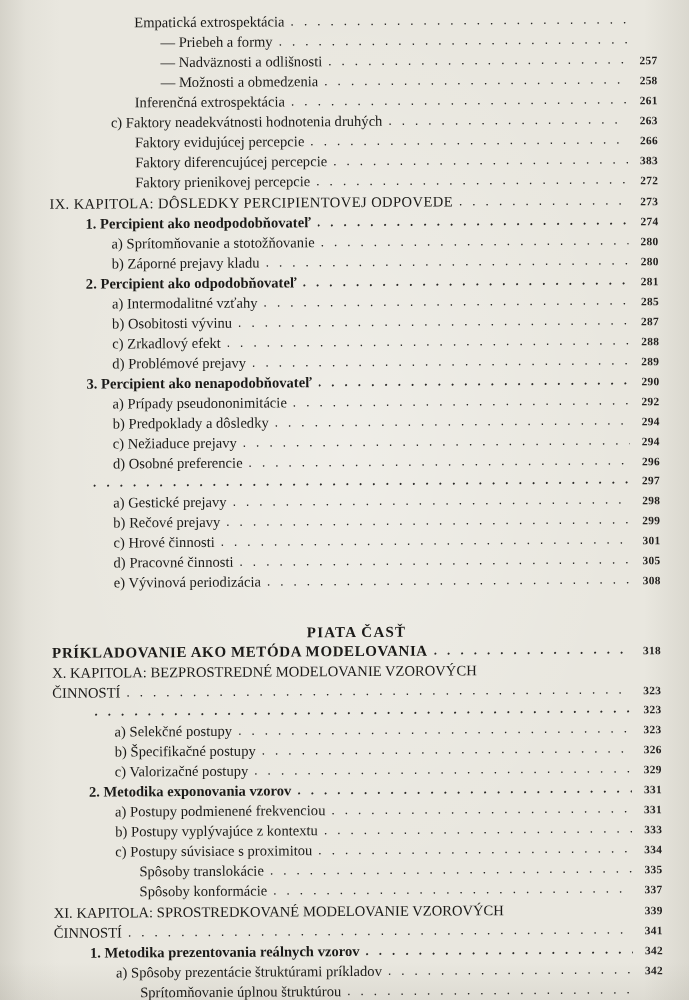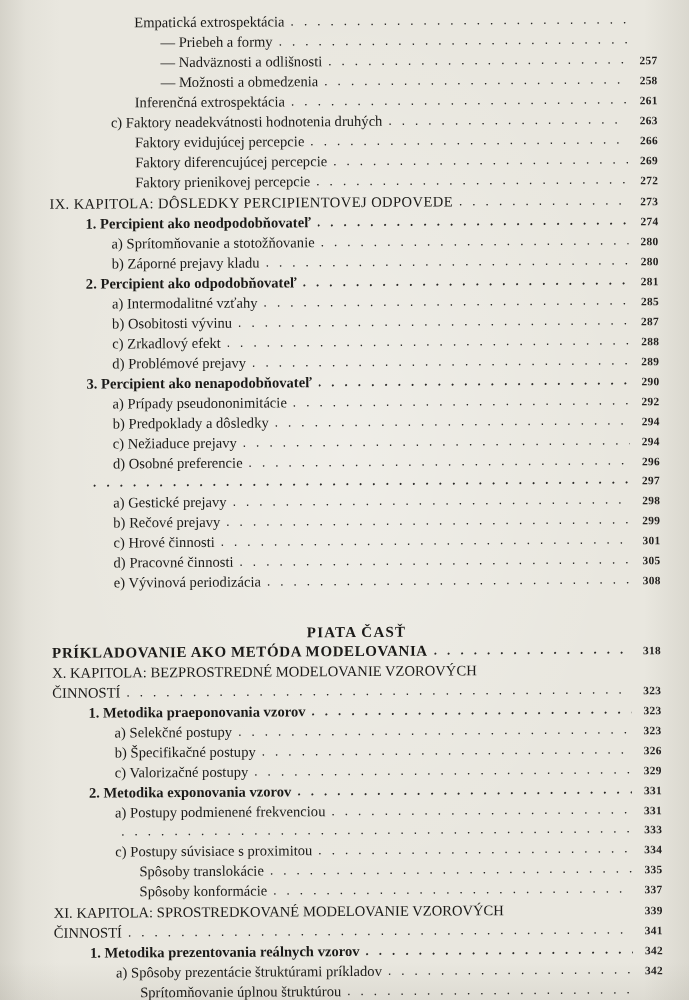--- a/index.html
+++ b/index.html
@@ -136,21 +136,21 @@
       <span class="page">263</span>
     </div>
     <div class="row lvl-3">
       <span class="label">Faktory evidujúcej percepcie</span>
       <span class="dots">. . . . . . . . . . . . . . . . . . . . . . . . . . . . . . . . . . . . . . . . . . . . . . . . . . . . . . . . . . . .</span>
       <span class="page">266</span>
     </div>
     <div class="row lvl-3">
       <span class="label">Faktory diferencujúcej percepcie</span>
       <span class="dots">. . . . . . . . . . . . . . . . . . . . . . . . . . . . . . . . . . . . . . . . . . . . . . . . . . . . . . . . . . . .</span>
-      <span class="page">269</span>
+      <span class="page">383</span>
     </div>
     <div class="row lvl-3">
       <span class="label">Faktory prienikovej percepcie</span>
       <span class="dots">. . . . . . . . . . . . . . . . . . . . . . . . . . . . . . . . . . . . . . . . . . . . . . . . . . . . . . . . . . . .</span>
       <span class="page">272</span>
     </div>
 
     <div class="spacer-sm"></div>
 
     <div class="row lvl-chapter smallcapline">
@@ -267,21 +267,20 @@
       <span class="label">X. KAPITOLA:  BEZPROSTREDNÉ  MODELOVANIE  VZOROVÝCH</span>
       <span class="dots">. . . . . . . . . . . . . . . . . . . . . . . . . . . . . . . . . . . . . . . . . . . . . . . . . . . . . . . . . . . .</span>
       <span class="page"></span>
     </div>
     <div class="row lvl-chapter">
       <span class="label">ČINNOSTÍ</span>
       <span class="dots">. . . . . . . . . . . . . . . . . . . . . . . . . . . . . . . . . . . . . . . . . . . . . . . . . . . . . . . . . . . .</span>
       <span class="page">323</span>
     </div>
     <div class="row lvl-1">
-      <span class="label">1. Metodika praeponovania vzorov</span>
       <span class="dots">. . . . . . . . . . . . . . . . . . . . . . . . . . . . . . . . . . . . . . . . . . . . . . . . . . . . . . . . . . . .</span>
       <span class="page">323</span>
     </div>
     <div class="row lvl-2">
       <span class="label">a) Selekčné postupy</span>
       <span class="dots">. . . . . . . . . . . . . . . . . . . . . . . . . . . . . . . . . . . . . . . . . . . . . . . . . . . . . . . . . . . .</span>
       <span class="page">323</span>
     </div>
     <div class="row lvl-2">
       <span class="label">b) Špecifikačné postupy</span>
@@ -297,20 +296,21 @@
       <span class="label">2. Metodika exponovania vzorov</span>
       <span class="dots">. . . . . . . . . . . . . . . . . . . . . . . . . . . . . . . . . . . . . . . . . . . . . . . . . . . . . . . . . . . .</span>
       <span class="page">331</span>
     </div>
     <div class="row lvl-2">
       <span class="label">a) Postupy podmienené frekvenciou</span>
       <span class="dots">. . . . . . . . . . . . . . . . . . . . . . . . . . . . . . . . . . . . . . . . . . . . . . . . . . . . . . . . . . . .</span>
       <span class="page">331</span>
     </div>
     <div class="row lvl-2">
+      <span class="label">b) Postupy vyplývajúce z kontextu</span>
       <span class="dots">. . . . . . . . . . . . . . . . . . . . . . . . . . . . . . . . . . . . . . . . . . . . . . . . . . . . . . . . . . . .</span>
       <span class="page">333</span>
     </div>
     <div class="row lvl-2">
       <span class="label">c) Postupy súvisiace s proximitou</span>
       <span class="dots">. . . . . . . . . . . . . . . . . . . . . . . . . . . . . . . . . . . . . . . . . . . . . . . . . . . . . . . . . . . .</span>
       <span class="page">334</span>
     </div>
     <div class="row lvl-head">
       <span class="label">Spôsoby translokácie</span>

